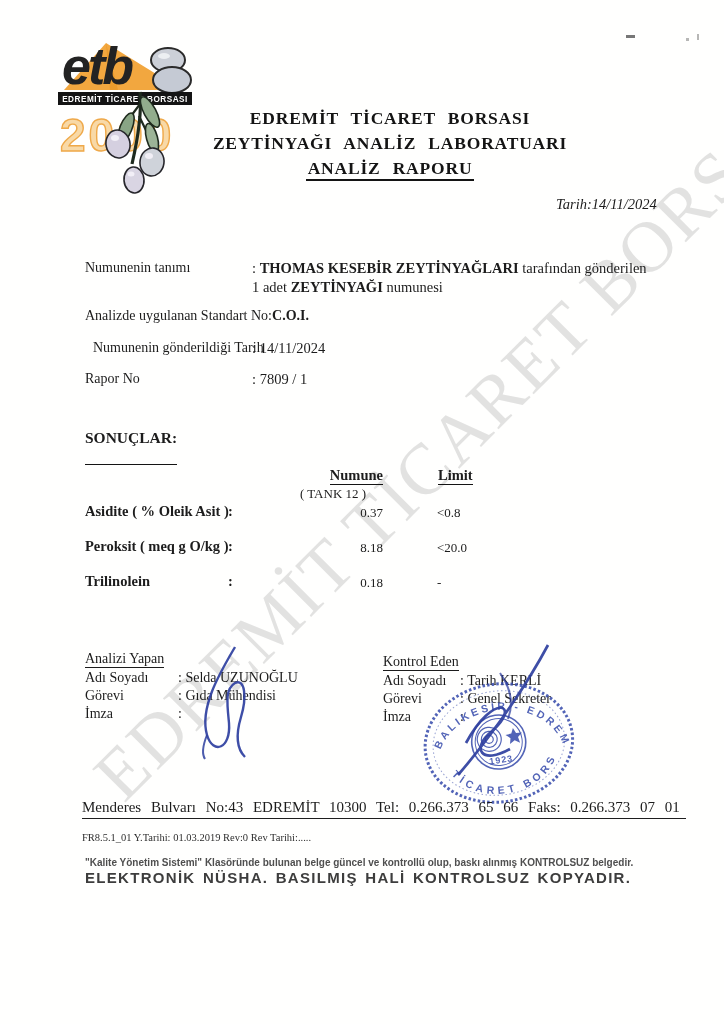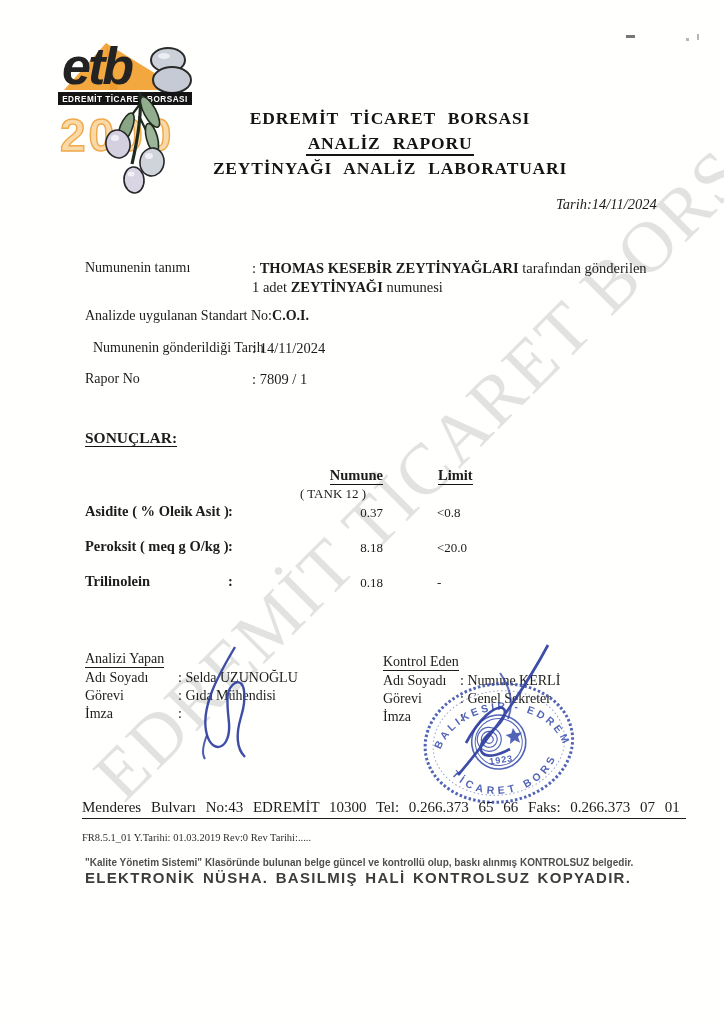--- a/index.html
+++ b/index.html
@@ -31,21 +31,21 @@
 
   #date-line { left:556px; top:196px; font-size:14.5px;font-style:italic; }
 
   
   .info-label { font-size:14px; }
   .info-value { font-size:14.5px; }
   .b { font-weight:bold; }
 
   
   #results-heading { left:85px; top:429px; font-size:15.5px; font-weight:bold; }
-  #results-heading span { border-bottom:1.8px solid #141414; padding-bottom:0; }
+  #results-heading span { border-bottom:1.8px solid #141414; padding-bottom:18px; }
   .col-head { font-weight:bold; font-size:14.5px; }
   .col-head span { border-bottom:1.6px solid #141414; padding-bottom:1px; }
   .param { font-weight:bold; font-size:14.5px; }
   .val { font-size:13px; }
   .center-100 { width:100px; text-align:right; }
 
   
   .sig-head { font-size:14px;text-align:center; }
   .sig-head span { border-bottom:1.2px solid #1c1c1c; padding-bottom:0.5px; }
   .sig-label, .sig-val { font-size:14px; }
@@ -110,22 +110,22 @@
         <ellipse cx="42" cy="76" rx="12" ry="14" transform="rotate(8 42 76)" fill="#cfd3da" stroke="#26262b" stroke-width="1.6"></ellipse>
         <ellipse cx="39" cy="70" rx="4" ry="3" fill="#f4f2f8" opacity="0.9"></ellipse>
         <ellipse cx="24" cy="94" rx="10" ry="13" transform="rotate(-5 24 94)" fill="#d9d5e3" stroke="#26262b" stroke-width="1.6"></ellipse>
         <ellipse cx="21" cy="88" rx="3.5" ry="2.5" fill="#f4f2f8" opacity="0.9"></ellipse>
       </g>
     </svg>
   </div>
 
   <div id="title-block" class="abs content">
     <div class="t-line">EDREMİT TİCARET BORSASI</div>
+    <div class="t-line">ZEYTİNYAĞI ANALİZ LABORATUARI</div>
     <div class="t-line" id="title-line3"><span>ANALİZ RAPORU</span></div>
-    <div class="t-line">ZEYTİNYAĞI ANALİZ LABORATUARI</div>
   </div>
 
   <div id="date-line" class="abs content">Tarih:14/11/2024</div>
 
   <div class="abs content info-label" style="left:85px;top:260px;">Numunenin tanımı</div>
   <div class="abs content info-value" style="left:252px;top:260px;width:455px;">
     <span>: </span><span class="b">THOMAS KESEBİR ZEYTİNYAĞLARI</span><span> tarafından gönderilen</span>
   </div>
   <div class="abs content info-value" style="left:252px;top:279px;">
     <span>1 adet  </span><span class="b">ZEYTİNYAĞI</span><span> numunesi</span>
@@ -172,21 +172,21 @@
 
   <div class="abs content" style="left:183px;top:645px;">
     <svg width="90" height="120" viewBox="0 0 90 120">
       <path d="M52,2 C38,26 16,62 24,90 C30,110 48,104 46,78 C44,58 42,44 52,38 C62,33 64,52 58,72 C52,92 54,104 62,112" fill="none" stroke="#2e3f9f" stroke-width="2.4" opacity="0.92"></path>
       <path d="M24,90 C20,100 18,108 22,114" fill="none" stroke="#2e3f9f" stroke-width="2" opacity="0.85"></path>
     </svg>
   </div>
 
   <div class="abs content sig-head" style="left:383px;top:654px;"><span>Kontrol Eden</span></div>
   <div class="abs content sig-label" style="left:383px;top:673px;">Adı Soyadı</div>
-  <div class="abs content sig-val" style="left:460px;top:673px;">: Numune KERLİ</div>
+  <div class="abs content sig-val" style="left:460px;top:673px;">: Tarih KERLİ</div>
   <div class="abs content sig-label" style="left:383px;top:691px;">Görevi</div>
   <div class="abs content sig-val" style="left:460px;top:691px;">: Genel Sekreter</div>
   <div class="abs content sig-label" style="left:383px;top:709px;">İmza</div>
   <div class="abs content sig-val" style="left:460px;top:709px;">:</div>
 
   <div class="abs content" style="left:420px;top:680px;">
     <svg width="158" height="128" viewBox="0 0 158 128" style="transform:rotate(-8deg);">
       <g stroke="#3b4fad" fill="none" opacity="0.88">
         <ellipse cx="79" cy="63" rx="74" ry="59" stroke-width="3" stroke-dasharray="2.5,2.2"></ellipse>
         <ellipse cx="79" cy="63" rx="66" ry="52" stroke-width="1" stroke-dasharray="1.5,2.5" opacity="0.6"></ellipse>

